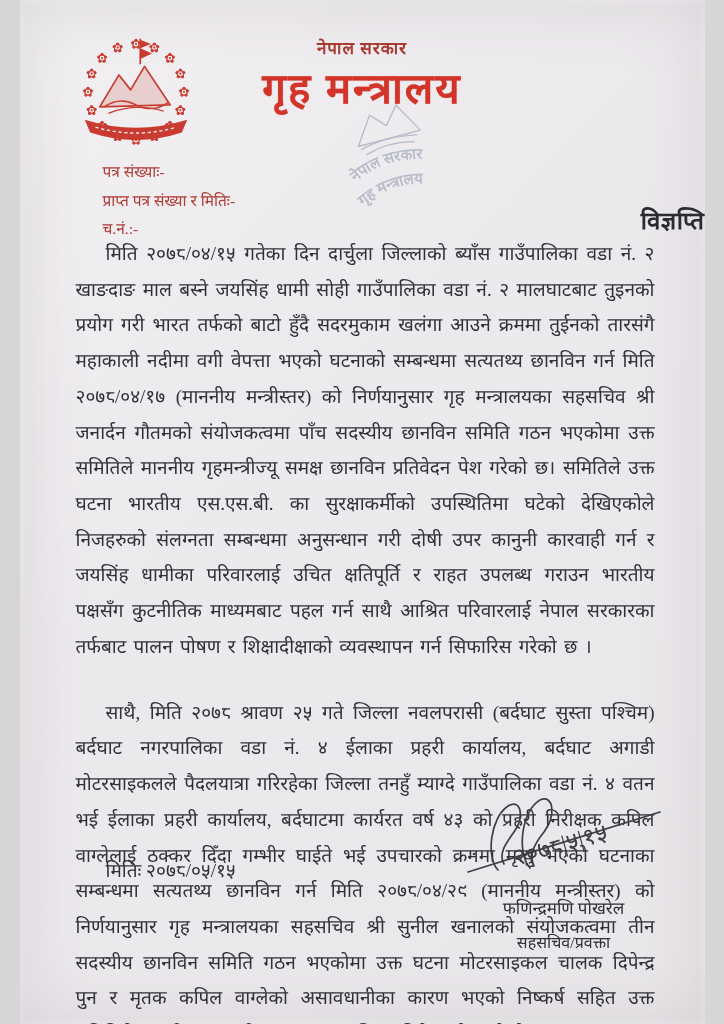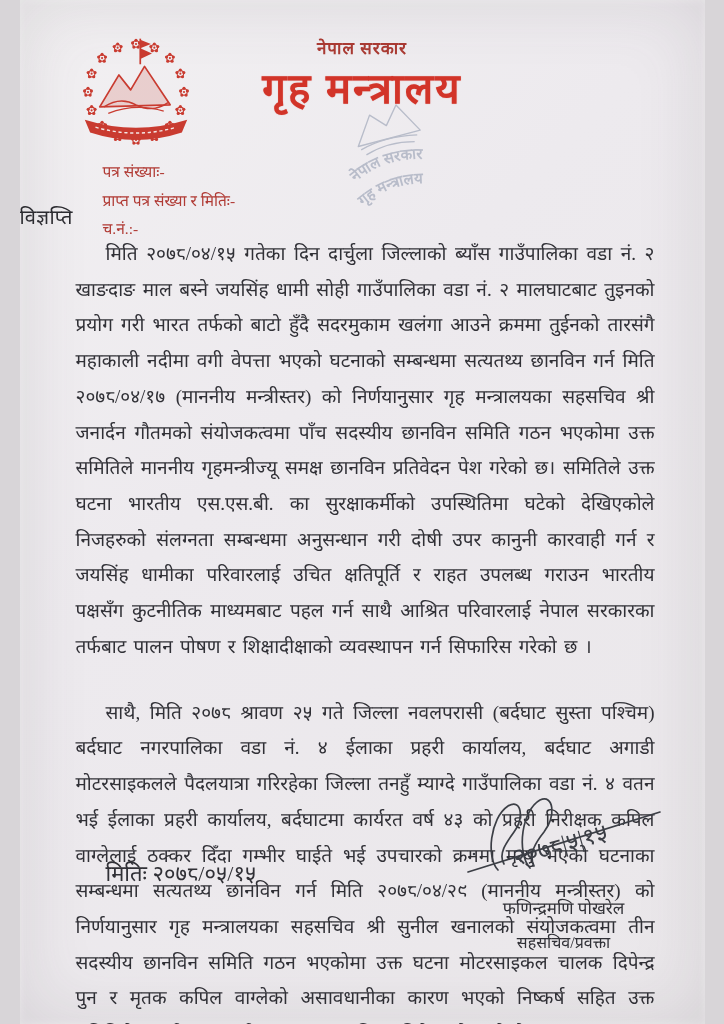--- a/index.html
+++ b/index.html
@@ -30,32 +30,32 @@
   }
   .addr{
     position:absolute;right:38px;top:144px;text-align:right;
     color:#b03a34;font-size:16.5px;font-weight:700;line-height:1.85;
   }
   .meta{
     position:absolute;left:38px;top:158px;
     color:#b03a34;font-size:15.5px;font-weight:400;line-height:1.85;margin-left:45px;
   }
   .heading{
-    position:absolute;left:0;right:0;top:203px;text-align:left;
-    color:#2b2b30;font-size:20px;font-weight:400;letter-spacing:.5px;
+    position:absolute;left:0;right:0;top:203px;text-align:right;
+    color:#2b2b30;font-size:24px;font-weight:700;letter-spacing:.5px;
   }
   .body{
     position:absolute;left:56px;right:50px;top:236px;
     font-size:19px;line-height:1.88;text-align:justify;
     word-spacing:2.5px;color:#303036;
   }
   .body p{margin:0 0 30px 0;text-indent:30px;}
   .date{
     position:absolute;left:86px;top:857px;
-    font-size:22px;color:#303036;
+    font-size:19px;color:#303036;
   }
   .sig-block{
     position:absolute;right:26px;top:792px;width:230px;text-align:center;
   }
   .sig-art{width:200px;height:92px;display:block;margin:0 auto -6px auto;}
   .sig-name{font-size:17px;color:#303036;margin-top:18px;}
   .sig-title{font-size:16px;color:#303036;margin-top:12px;}
 </style>
 </head>
 <body>

